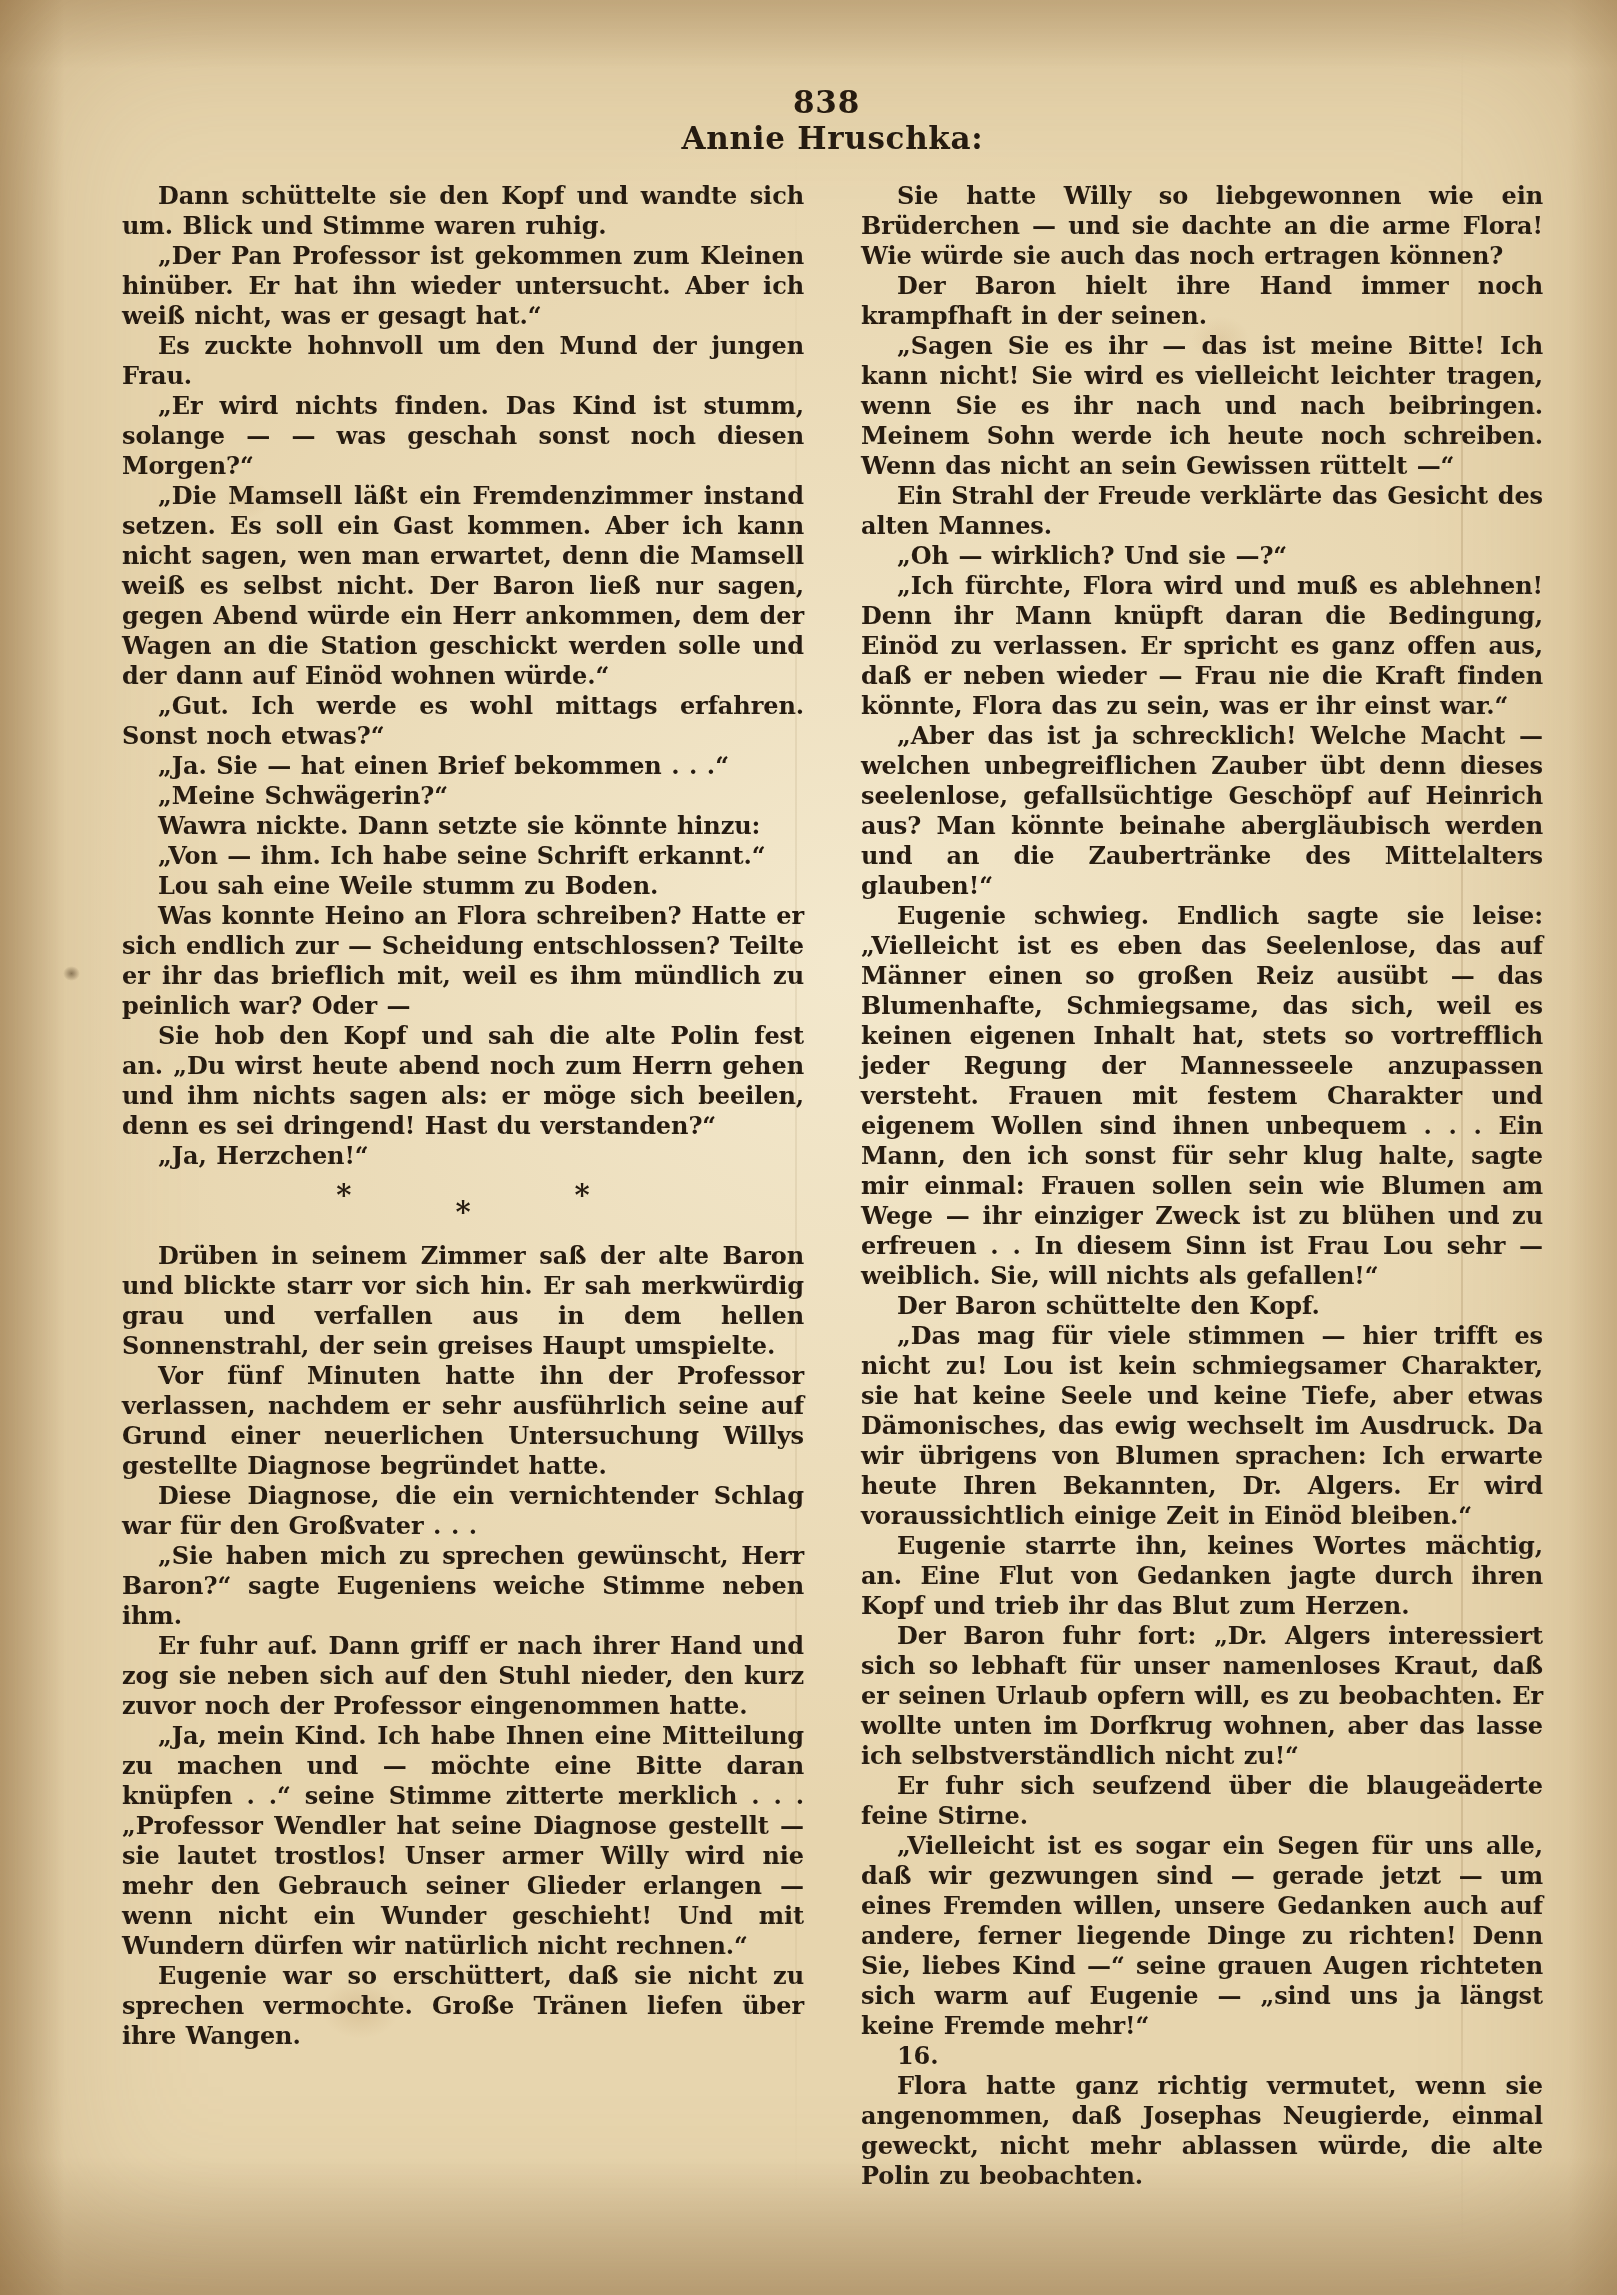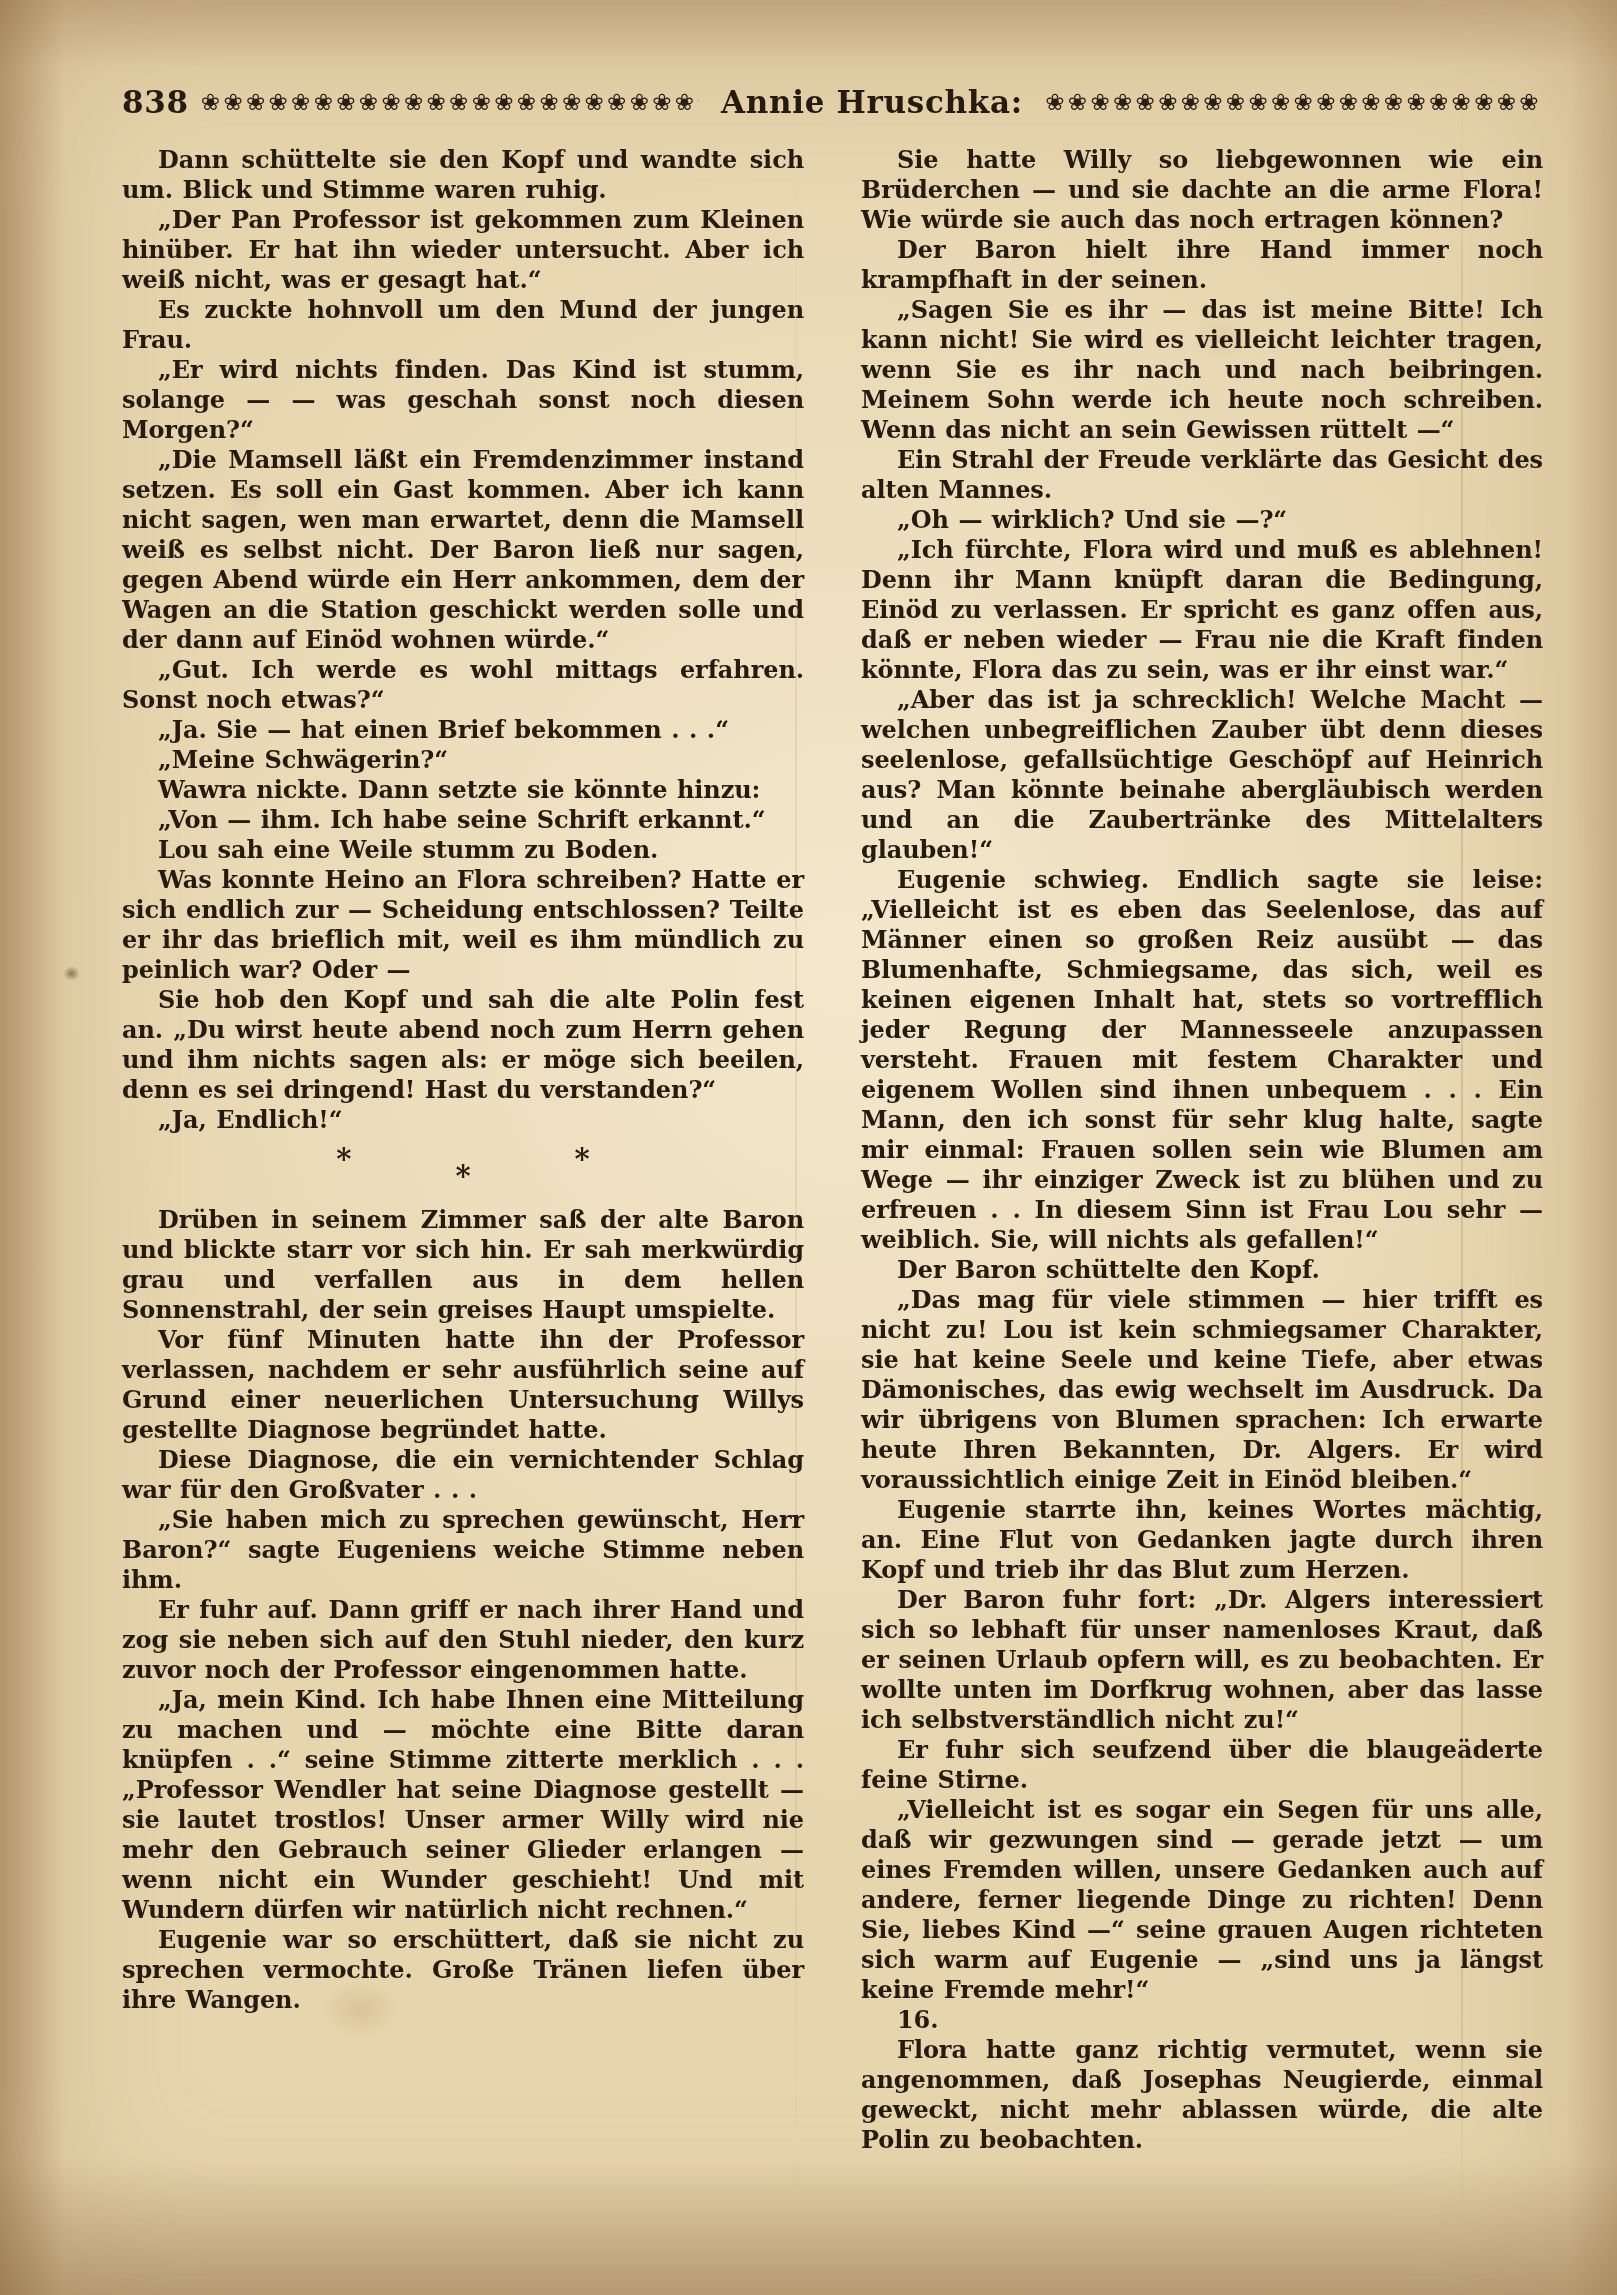--- a/index.html
+++ b/index.html
@@ -31,20 +31,21 @@
   .spot.s3{left:224px;top:480px;width:46px;height:39px;background:radial-gradient(rgba(150,100,40,0.10), rgba(150,100,40,0) 70%);}
   .spot.s4{left:63px;top:966px;width:17px;height:14.5px;background:radial-gradient(rgba(70,50,25,0.55), rgba(70,50,25,0) 70%);}
 
   .content{
     position:absolute;left:122px;top:84px;width:1421px;
     color:#261b10;
   }
   .pageheader{
     display:flex;align-items:center;white-space:nowrap;
     margin-bottom:25px;
+    flex-direction:column;
   }
   .pagenum{
     font-size:31px;font-weight:700;letter-spacing:0.7px;flex:0 0 auto;
     padding-right:12px;
   }
   .chain{
     flex:1 1 0;overflow:hidden;font-family:"DejaVu Sans", sans-serif;
     font-size:23px;letter-spacing:3.3px;line-height:26px;
     color:#2a2014;white-space:nowrap;
   }
@@ -104,21 +105,21 @@
         <p class="para">„Er wird nichts finden. Das Kind ist stumm, solange — — was geschah sonst noch diesen Morgen?“</p>
         <p class="para">„Die Mamsell läßt ein Fremdenzimmer instand setzen. Es soll ein Gast kommen. Aber ich kann nicht sagen, wen man erwartet, denn die Mamsell weiß es selbst nicht. Der Baron ließ nur sagen, gegen Abend würde ein Herr ankommen, dem der Wagen an die Station geschickt werden solle und der dann auf Einöd wohnen würde.“</p>
         <p class="para">„Gut. Ich werde es wohl mittags erfahren. Sonst noch etwas?“</p>
         <p class="para">„Ja. Sie — hat einen Brief bekommen . . .“</p>
         <p class="para">„Meine Schwägerin?“</p>
         <p class="para">Wawra nickte. Dann setzte sie könnte hinzu:</p>
         <p class="para">„Von — ihm. Ich habe seine Schrift erkannt.“</p>
         <p class="para">Lou sah eine Weile stumm zu Boden.</p>
         <p class="para">Was konnte Heino an Flora schreiben? Hatte er sich endlich zur — Scheidung entschlossen? Teilte er ihr das brieflich mit, weil es ihm mündlich zu peinlich war? Oder —</p>
         <p class="para">Sie hob den Kopf und sah die alte Polin fest an. „Du wirst heute abend noch zum Herrn gehen und ihm nichts sagen als: er möge sich beeilen, denn es sei dringend! Hast du verstanden?“</p>
-        <p class="para">„Ja, Endlich!“</p>
+        <p class="para">„Ja, Herzchen!“</p>
 
         <div class="separator">
           <span>*</span>
           <span class="mid">*</span>
           <span>*</span>
         </div>
 
         <p class="para">Drüben in seinem Zimmer saß der alte Baron und blickte starr vor sich hin. Er sah merkwürdig grau und verfallen aus in dem hellen Sonnenstrahl, der sein greises Haupt umspielte.</p>
         <p class="para">Vor fünf Minuten hatte ihn der Professor verlassen, nachdem er sehr ausführlich seine auf Grund einer neuerlichen Untersuchung Willys gestellte Diagnose begründet hatte.</p>
         <p class="para">Diese Diagnose, die ein vernichtender Schlag war für den Großvater . . .</p>

